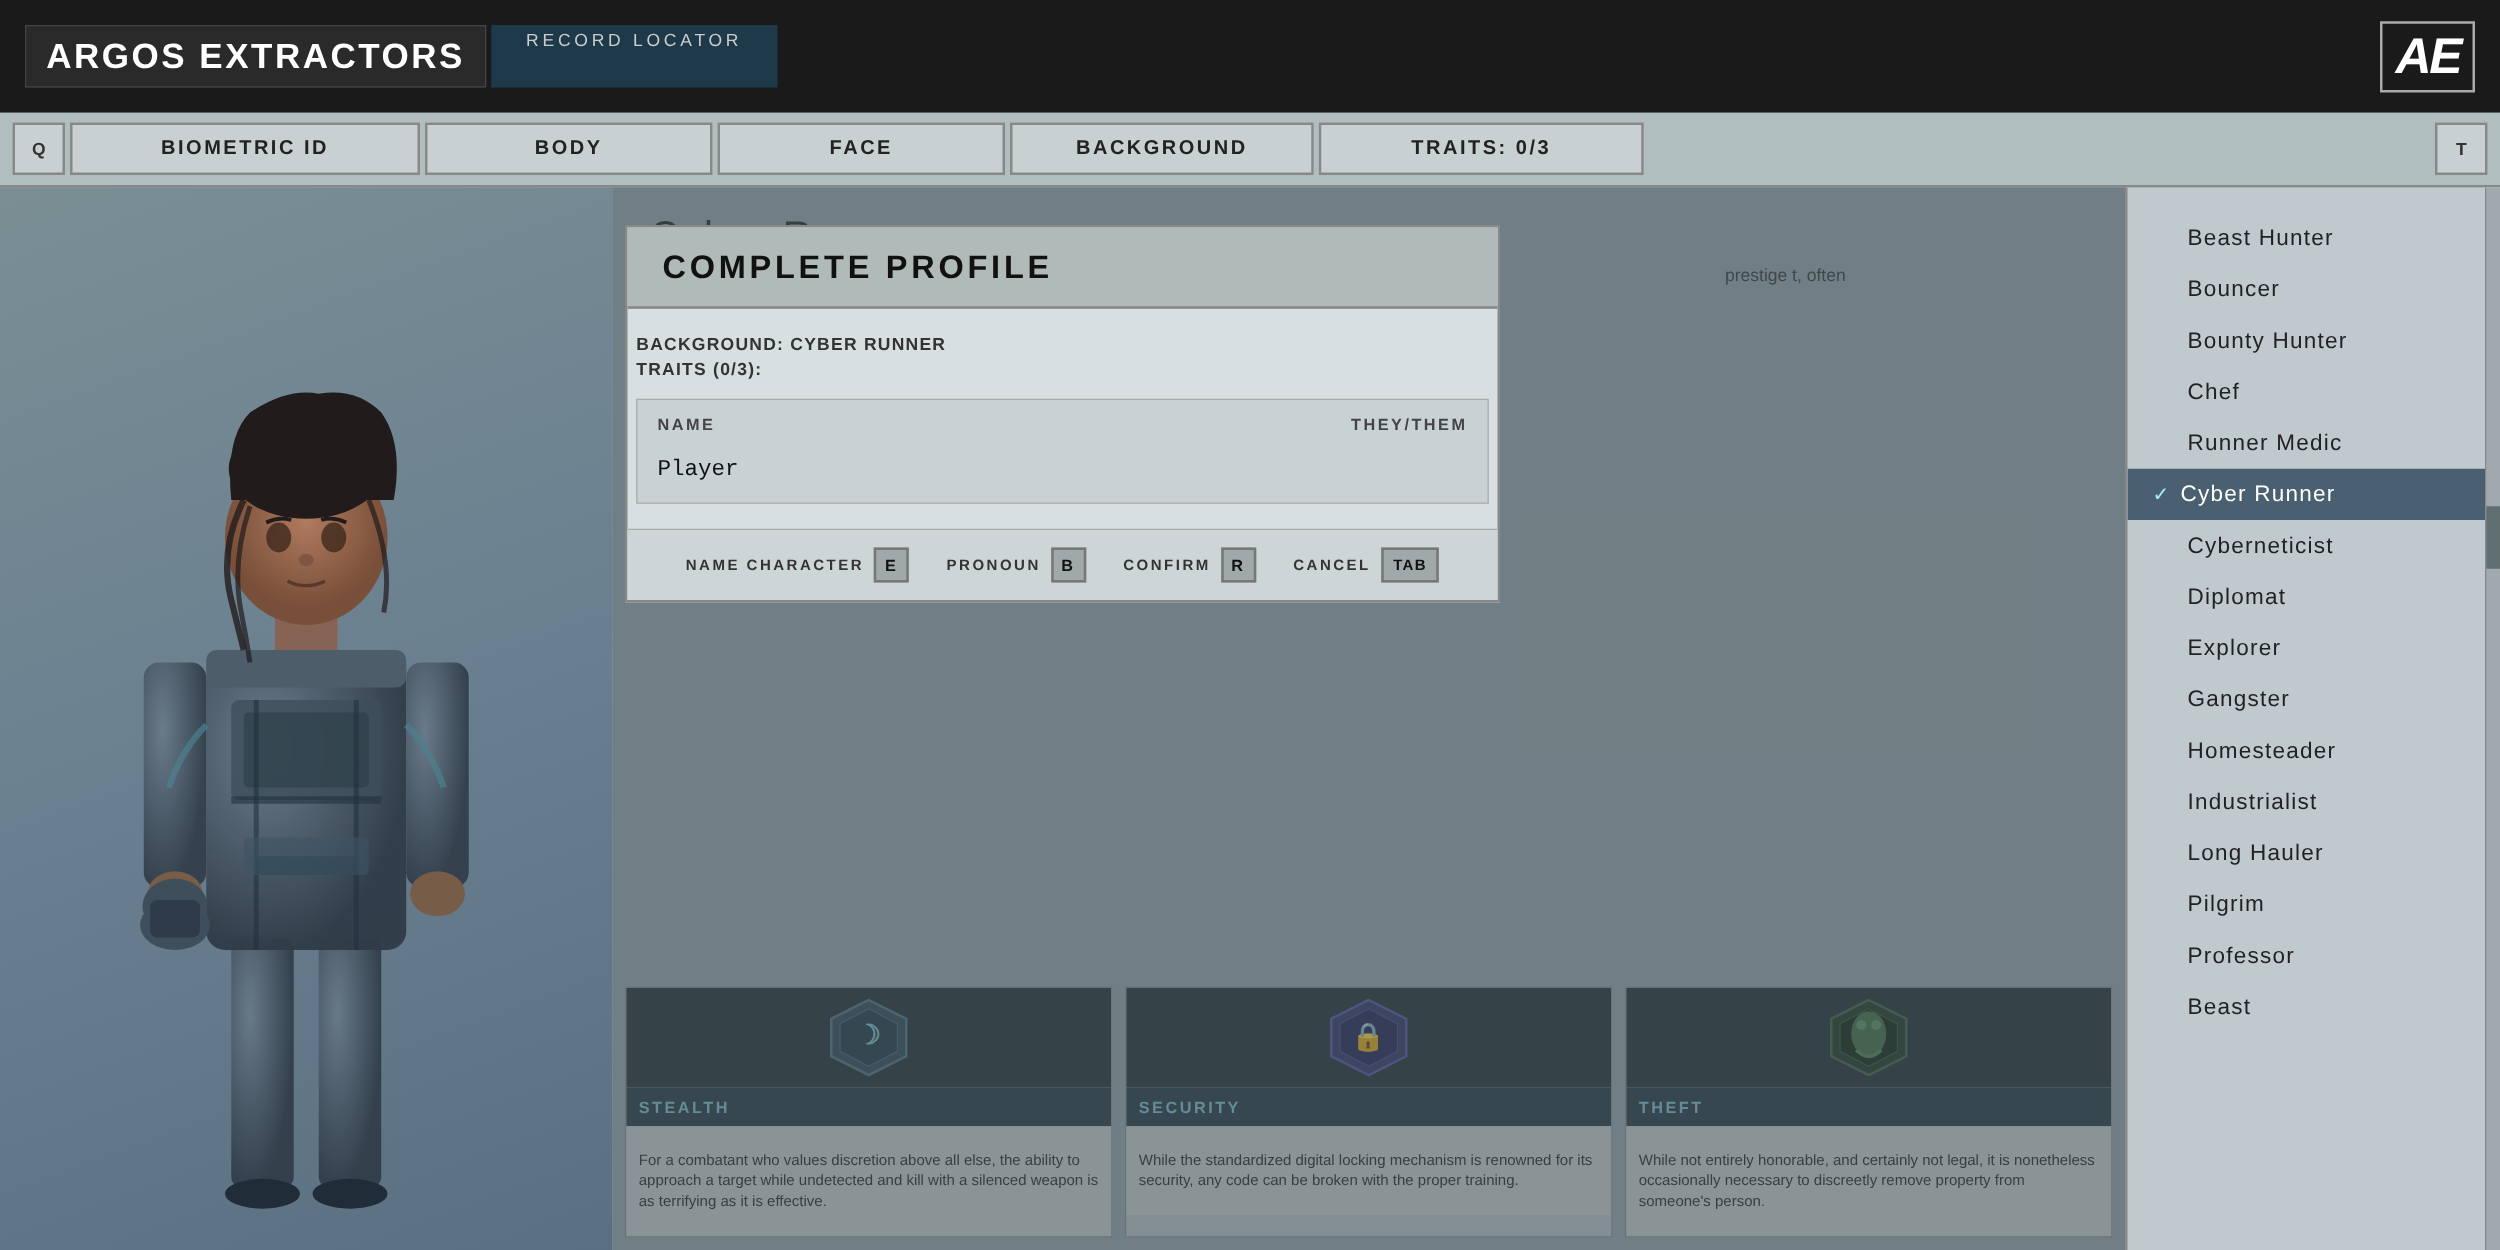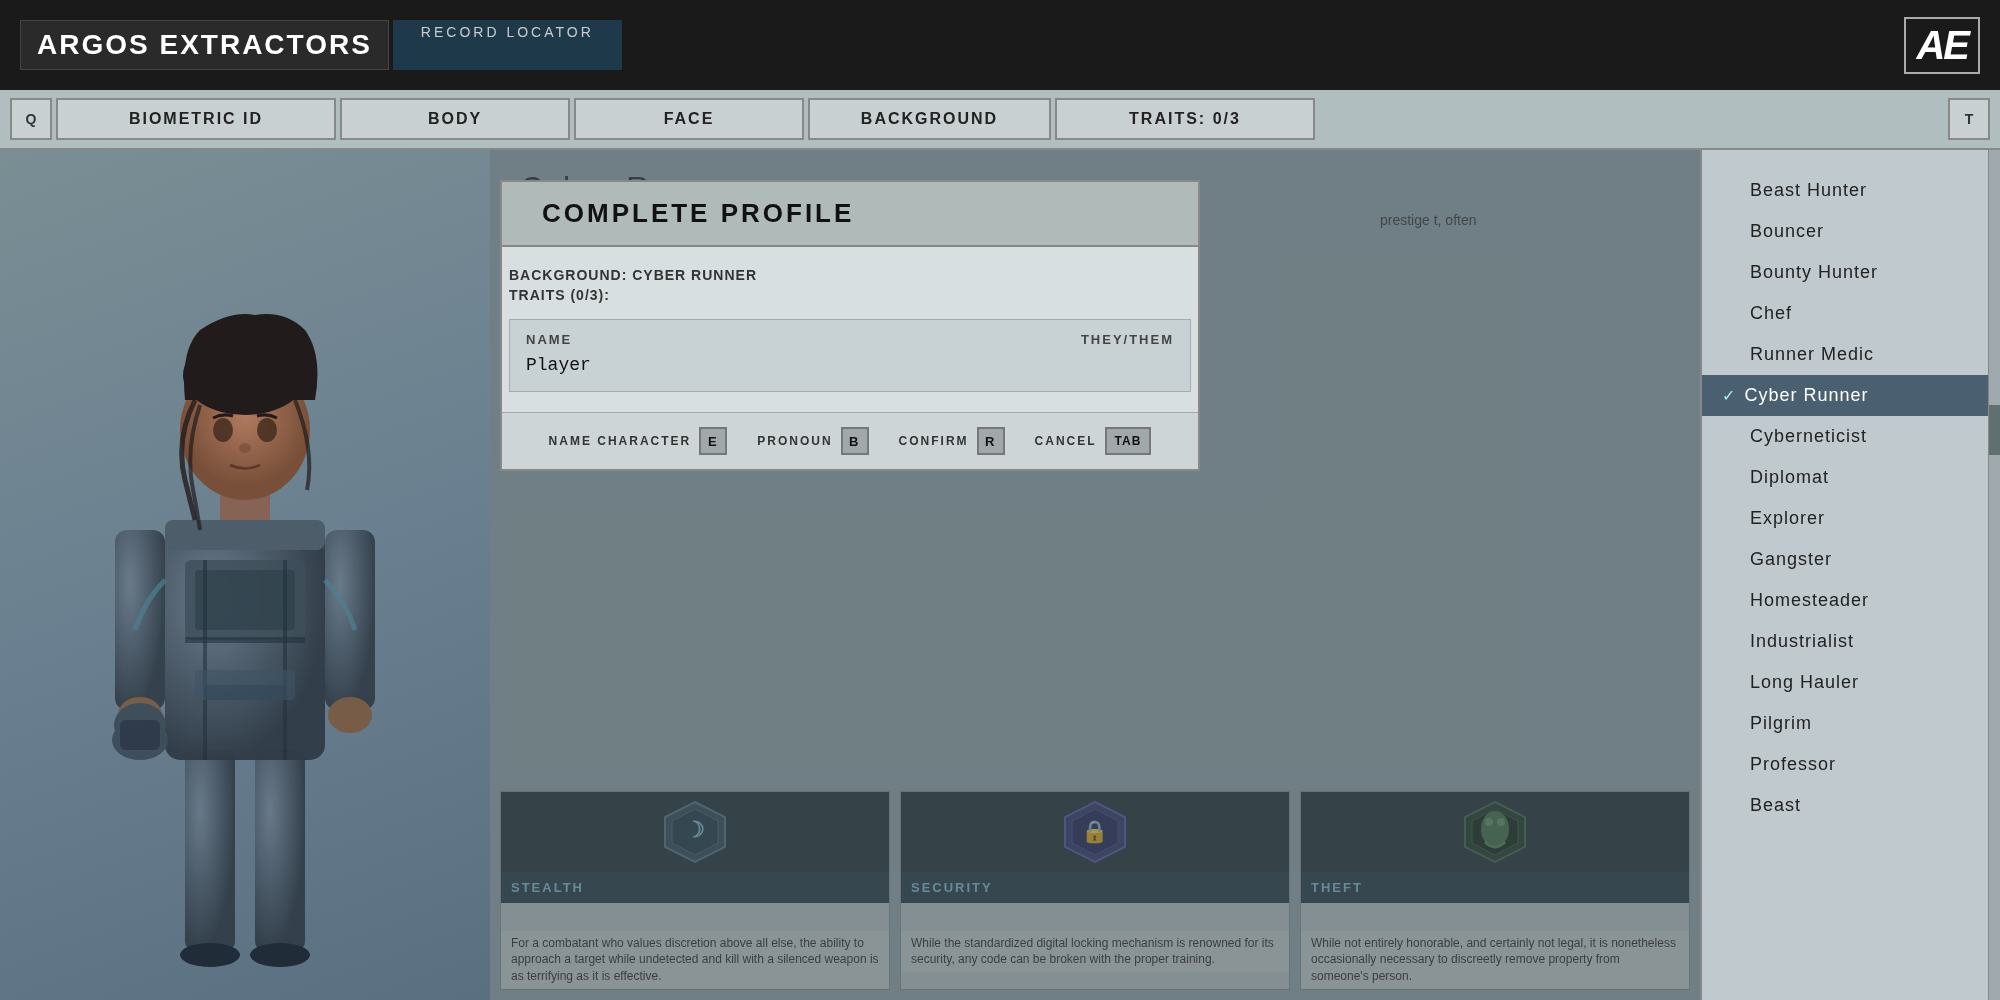--- a/index.html
+++ b/index.html
@@ -156,21 +156,21 @@
     }
     .modal {
       width: 700px;
       background: #d8dfe0;
       border: 2px solid #888;
       padding: 0;
       position: relative;
     }
     .modal-header {
       background: #b0bab8;
-      padding: 16px 40px;
+      padding: 16px 28px;
       border-bottom: 2px solid #888;
     }
     .modal-header-title {
       font-size: 26px;
       font-weight: bold;
       letter-spacing: 3px;
       color: #111;
       text-transform: uppercase;
     }
     .modal-body {
@@ -187,21 +187,21 @@
     .modal-name-section {
       background: #c8d2d4;
       border: 1px solid #aaa;
       margin-top: 16px;
       padding: 12px 16px;
     }
     .modal-name-header {
       display: flex;
       justify-content: space-between;
       align-items: center;
-      margin-bottom: 4px;
+      margin-bottom: 15px;
       gap: 45px;
     }
     .modal-name-label {
       font-size: 13px;
       letter-spacing: 2px;
       color: #444;
       font-weight: bold;
       text-transform: uppercase;
     }
     .modal-pronoun-label {
@@ -288,26 +288,25 @@
     .skill-card-header {
       background: #1e3540;
       color: #7abcd0;
       font-size: 13px;
       font-weight: bold;
       letter-spacing: 2px;
       padding: 8px 10px;
       text-transform: uppercase;
     }
     .skill-card-body {
-      padding: 4px 10px;
+      padding: 19px 10px;
       font-size: 12px;
       color: #222;
       line-height: 1.4;
       background: #c4cece;
-      margin-top: 28px;
     }
 
     
     .sidebar {
       width: 300px;
       background: #c0cace;
       border-left: 2px solid #888;
       padding: 20px 0;
       overflow-y: auto;
       position: relative;

